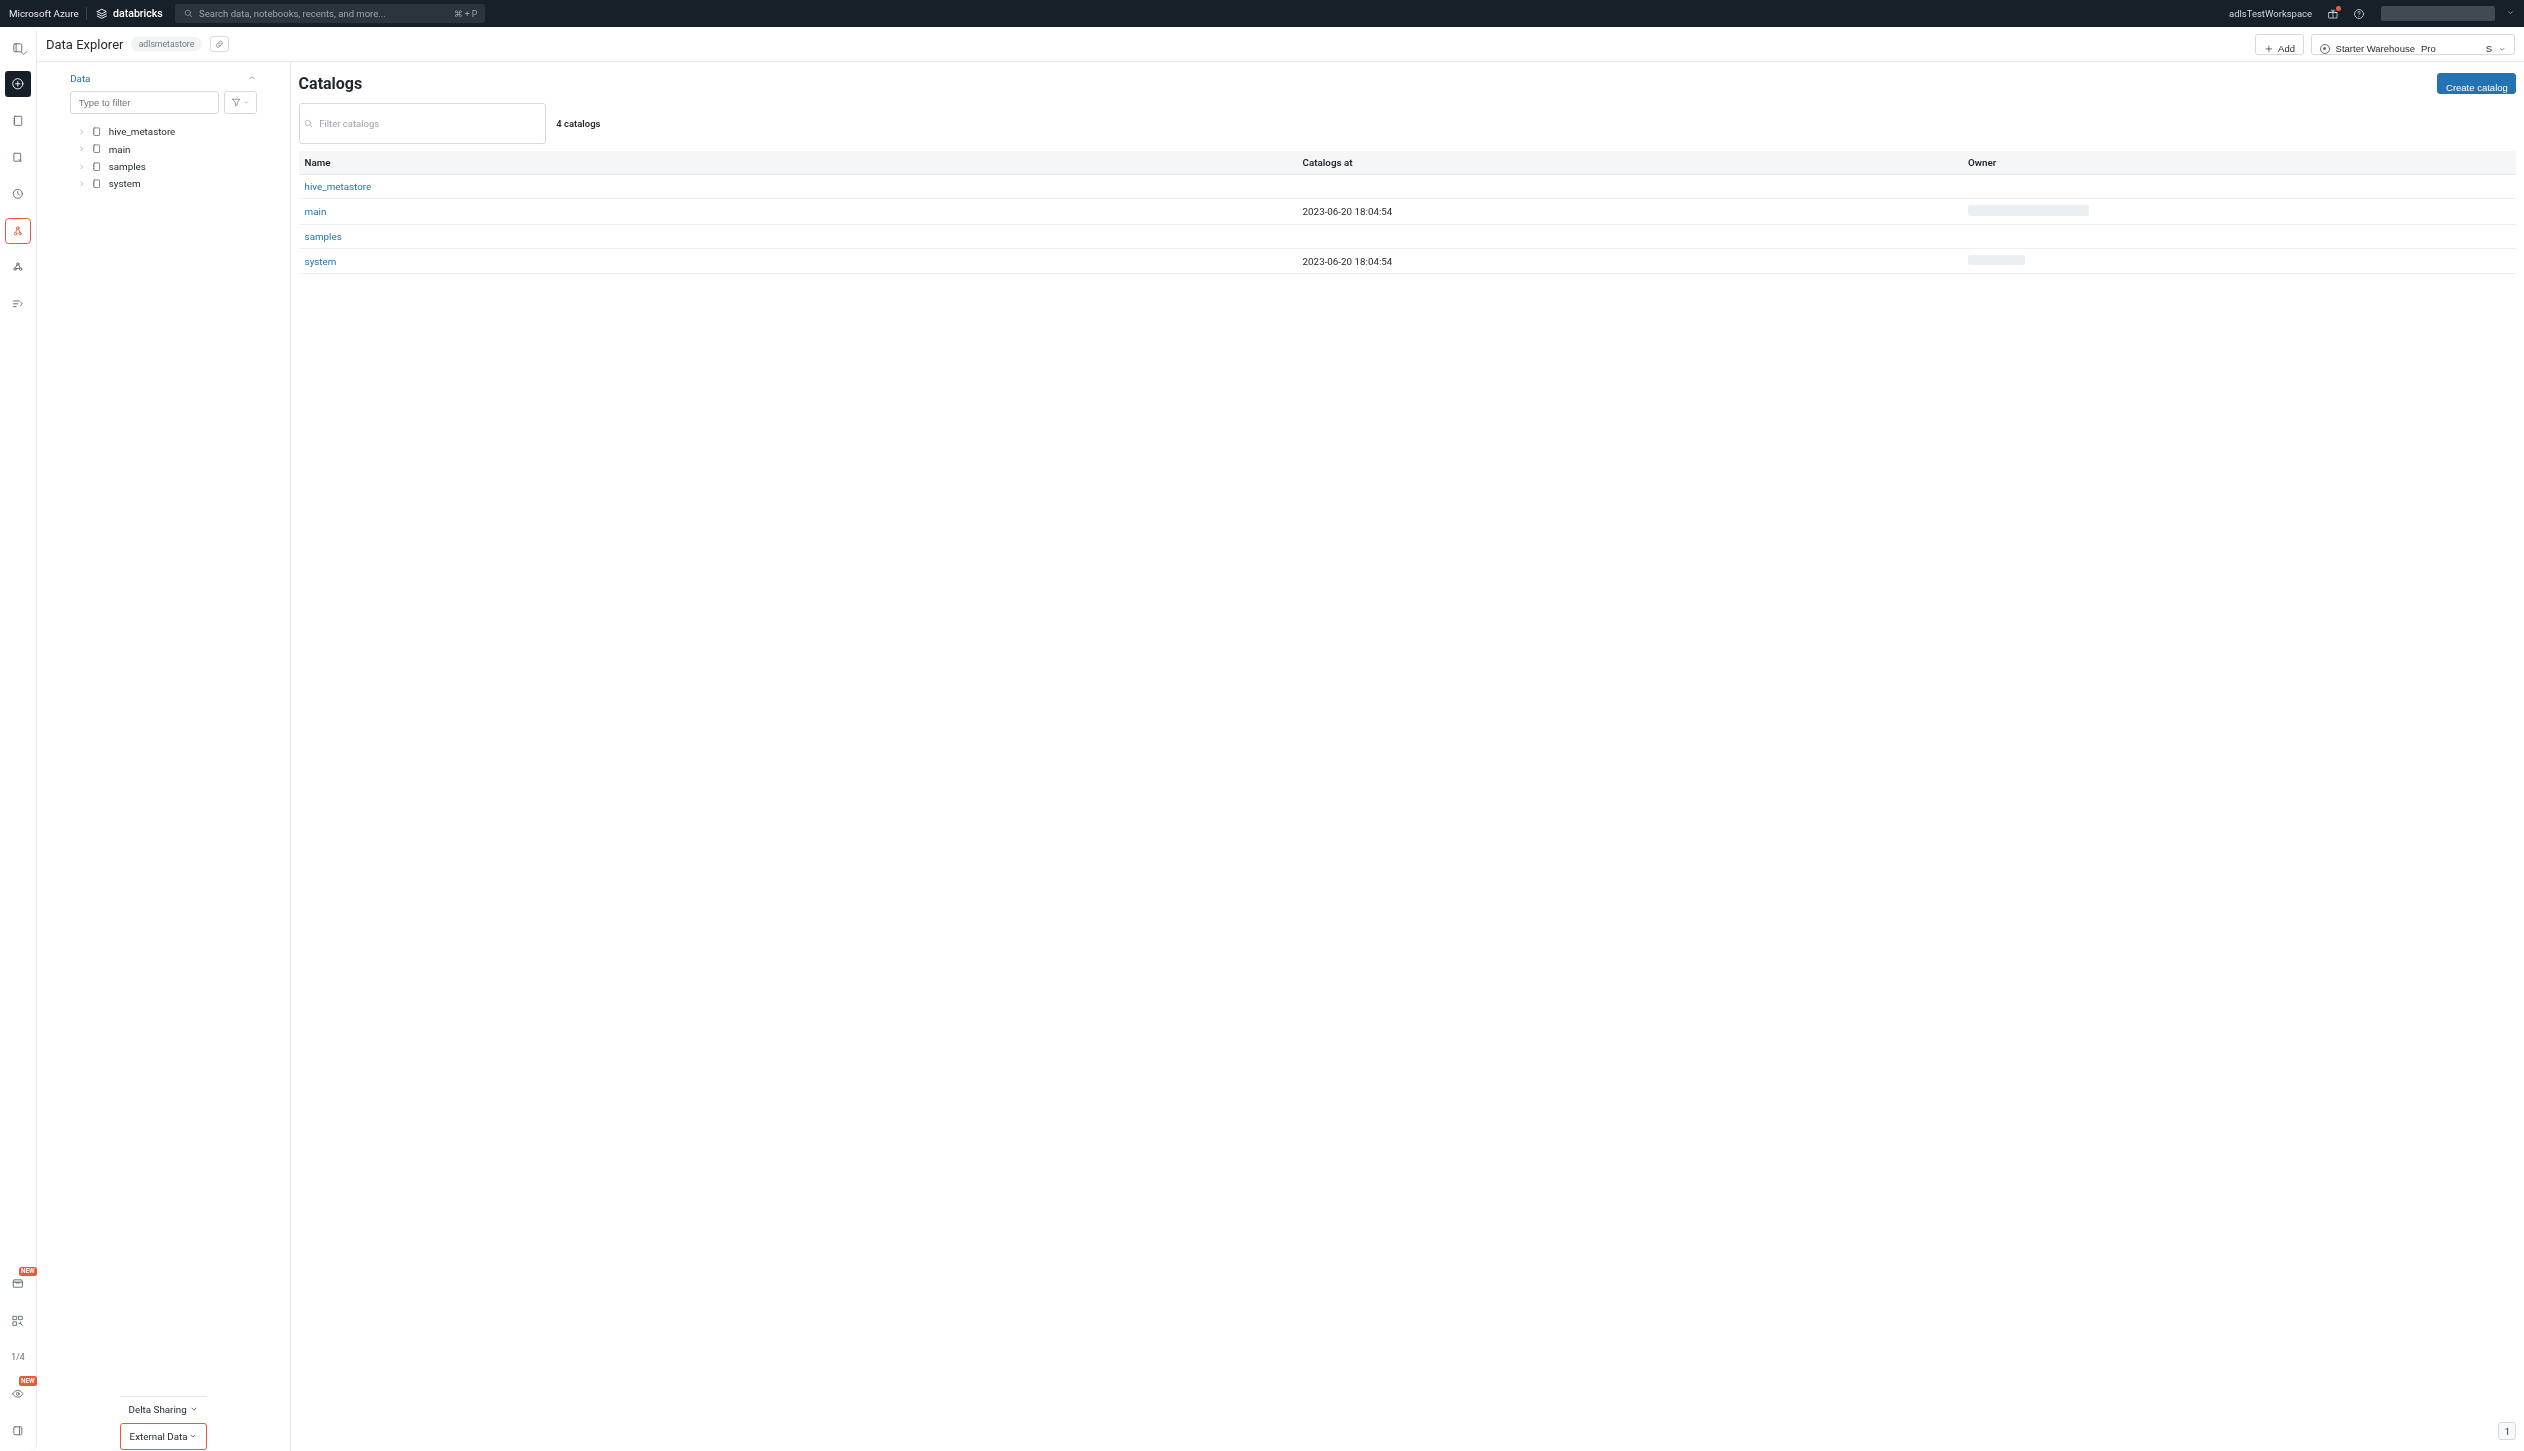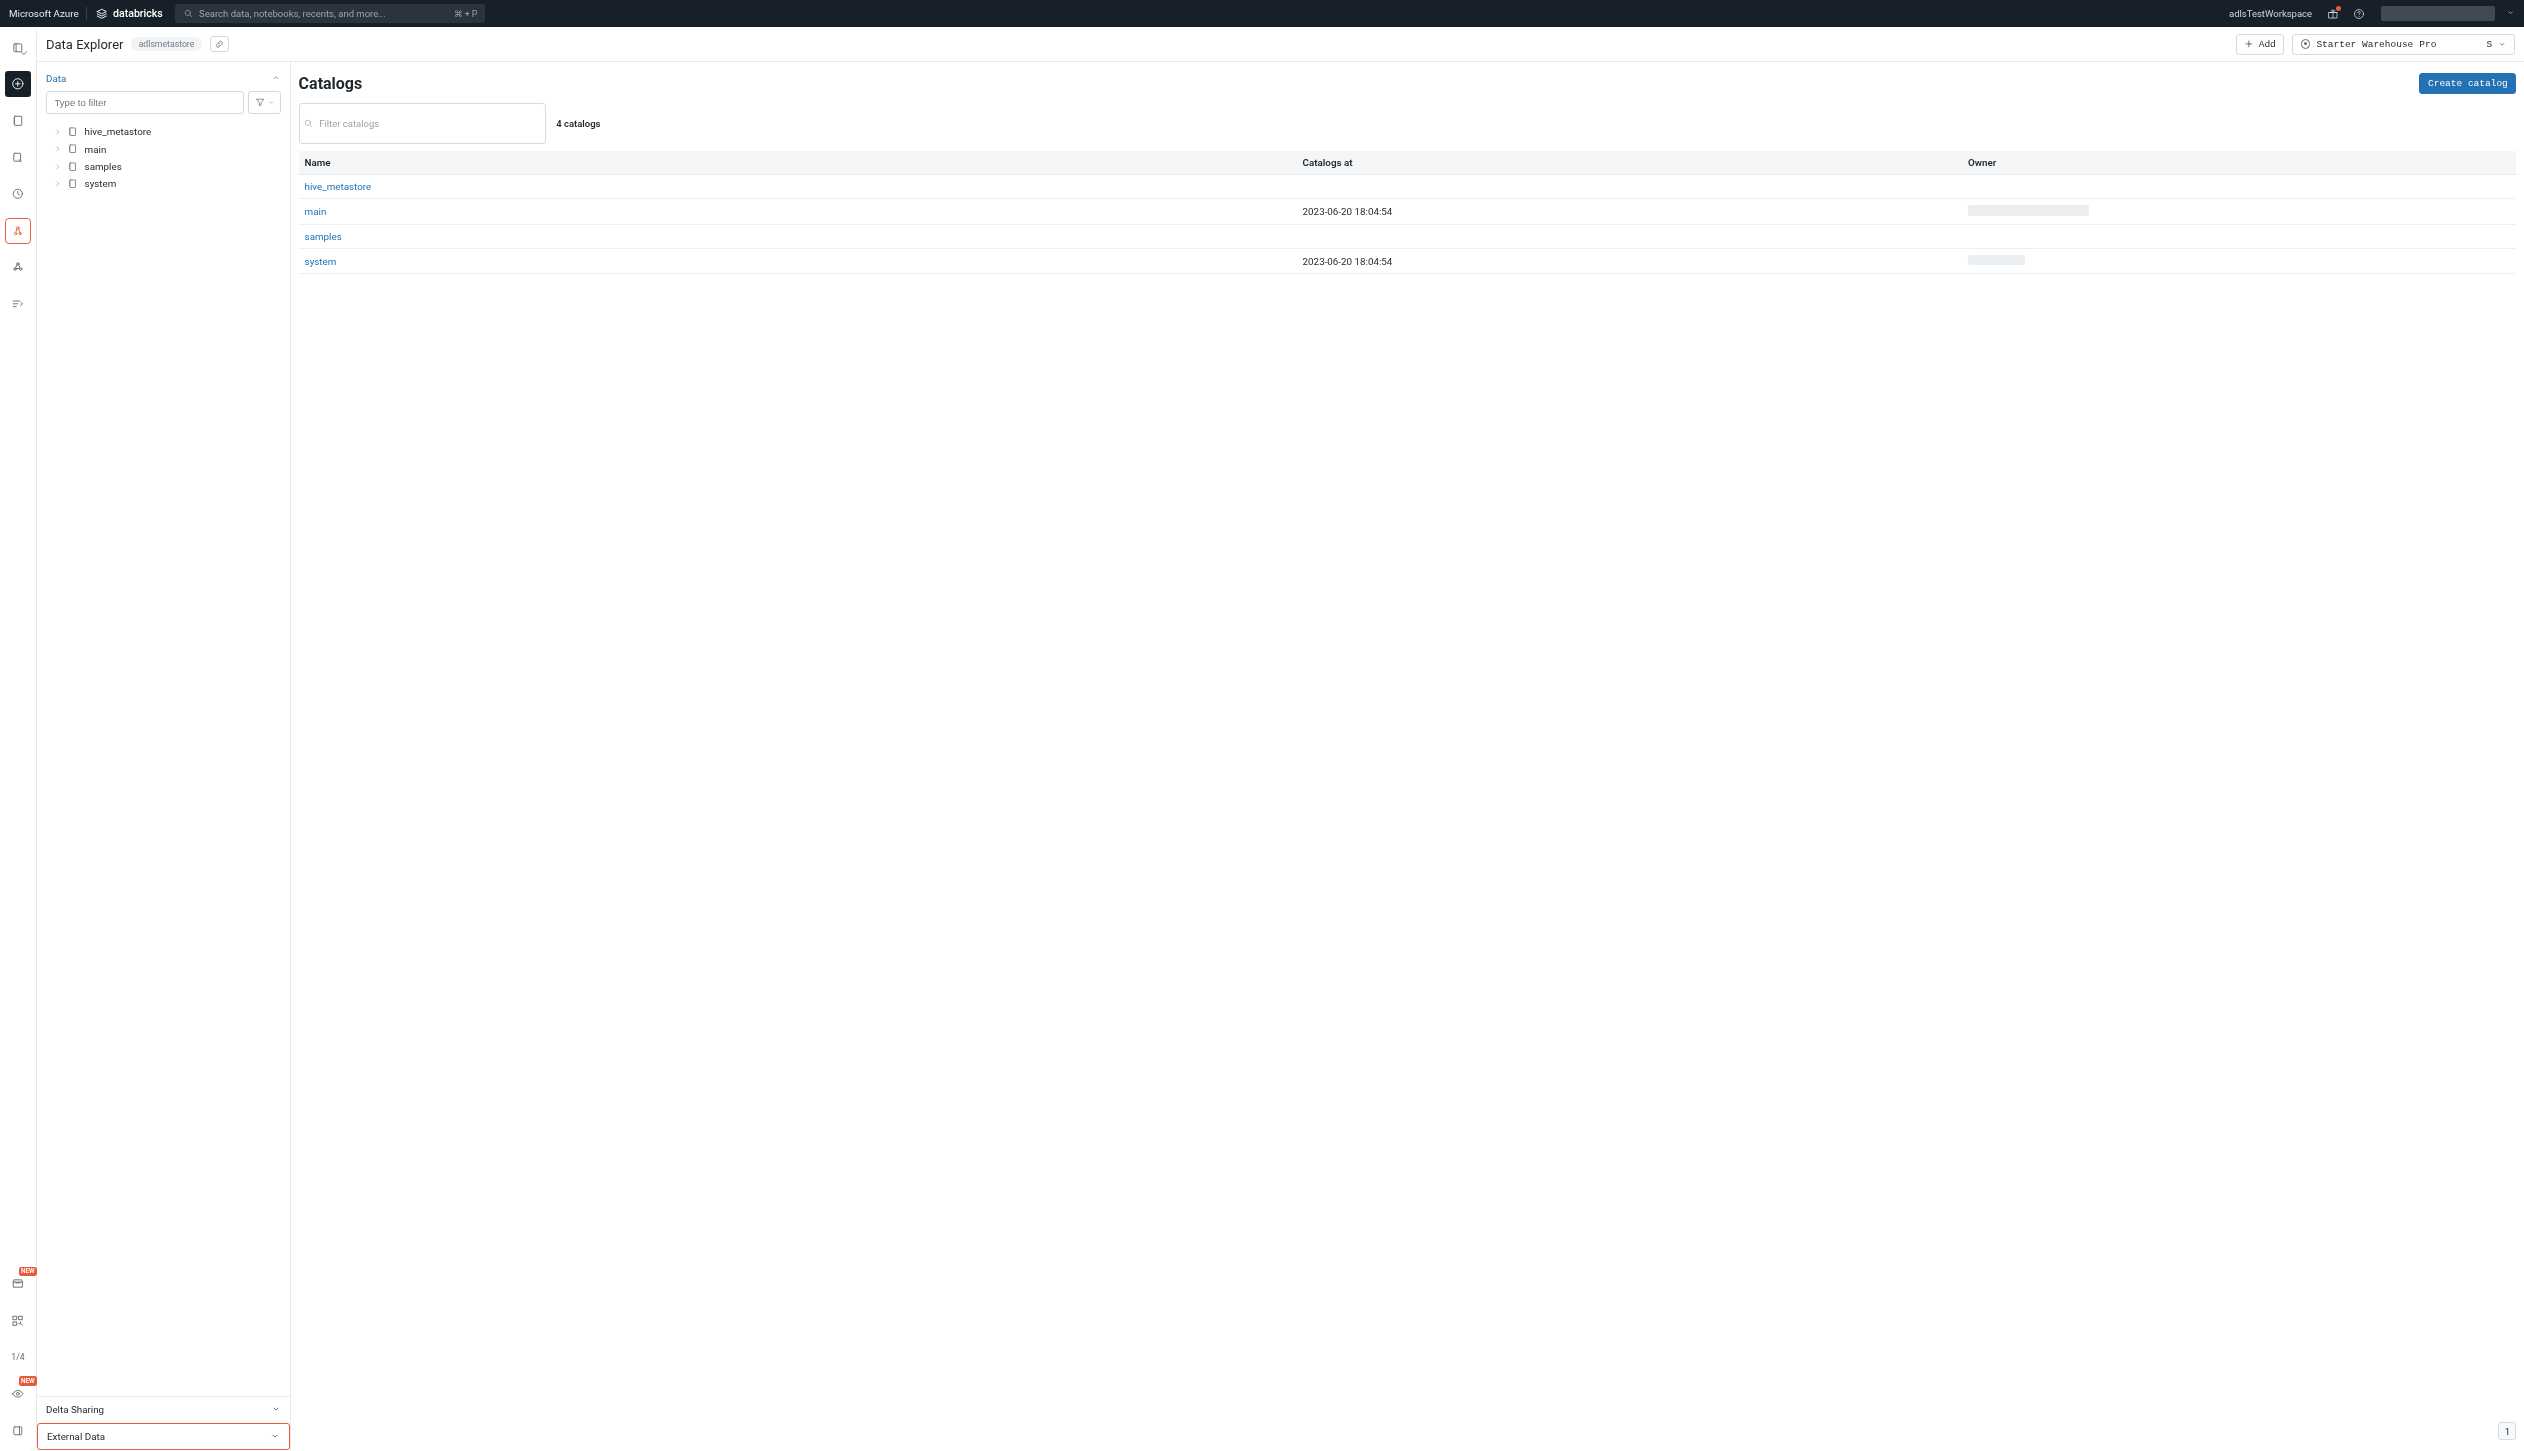--- a/index.html
+++ b/index.html
@@ -26,29 +26,29 @@
 .rail-item .caret { position: absolute; right: 0.8px; bottom: 0.8px; }
 .rail-badge { position: absolute; top: -4.5px; left: 13.6px; background: #e65b3c; color: #fff; font-size: 6.4px; padding: 0.8px 2.3px; border-radius: 2.3px; font-weight: 600; }
 .rail-text { font-size: 8.7px; color: #5d6a75; }
 
 .main { flex: 1; display: flex; flex-direction: column; overflow: hidden; }
 .page-header { height: 35px; border-bottom: 0.8px solid #e6e9eb; display: flex; align-items: center; padding: 0 9px; gap: 7.6px; }
 .page-title { font-size: 13px; font-weight: 400; }
 .page-tag { background: #f1f3f4; border-radius: 9px; padding: 2.3px 7.6px; font-size: 8.7px; color: #707b84; }
 .link-icon-box { width: 19.7px; height: 16.7px; border: 0.8px solid #d5dadd; border-radius: 3px; display: flex; align-items: center; justify-content: center; color: #5d6a75; }
 .header-spacer { flex: 1; }
-.btn { height: 21px; border: 0.8px solid #d5dadd; background: #fff; border-radius: 3px; display: flex; align-items: center; padding: 0 7.6px; gap: 4.5px; font-size: 9.5px; color: #1f272d; cursor: pointer; font-family: Liberation Mono, monospace; }
+.btn { height: 21px; border: 0.8px solid #d5dadd; background: #fff; border-radius: 3px; display: flex; align-items: flex-end; padding: 0 7.6px; gap: 4.5px; font-size: 9.5px; color: #1f272d; cursor: pointer; }
 .btn.primary { background: #2272b4; color: #fff; border-color: #2272b4; }
 .warehouse-btn { gap: 6px; }
 .warehouse-btn .pad { width: 38px; }
 .target-icon { width: 9.8px; height: 9.8px; border: 1px solid #5d6a75; border-radius: 50%; position: relative; }
 .target-icon::after { content: ""; position: absolute; top: 2.3px; left: 2.3px; width: 3px; height: 3px; background: #5d6a75; border-radius: 50%; }
 
 .body { display: flex; flex: 1; overflow: hidden; }
-.sidebar { width: 254px; border-right: 0.8px solid #e6e9eb; display: flex; flex-direction: column; }
+.sidebar { width: 254px; border-right: 0.8px solid #e6e9eb; display: flex; flex-direction: column; align-items: center; }
 .sidebar-top { flex: 1; overflow: auto; padding: 9px 9px 0 9px; }
 .section-head { display: flex; align-items: center; justify-content: space-between; color: #2272b4; font-size: 9.8px; padding: 1.5px 0 7.6px; cursor: pointer; }
 .filter-row { display: flex; gap: 4.5px; margin-bottom: 6px; }
 .filter-input { flex: 1; height: 23px; border: 0.8px solid #d5dadd; border-radius: 3px; padding: 0 7.6px; font-size: 9.5px; color: #707b84; background: #fff; }
 .filter-btn { width: 33px; height: 23px; border: 0.8px solid #d5dadd; border-radius: 3px; display: flex; align-items: center; justify-content: center; gap: 2.3px; color: #5d6a75; cursor: pointer; }
 .tree-list { list-style: none; padding: 3px 0; }
 .tree-item { display: flex; align-items: center; gap: 6px; padding: 3px 1.5px 3px 7.6px; font-size: 9.8px; color: #1f272d; cursor: pointer; }
 .tree-item .chev { width: 7.6px; color: #707b84; }
 .tree-item .db-ic { color: #5d6a75; }
 

